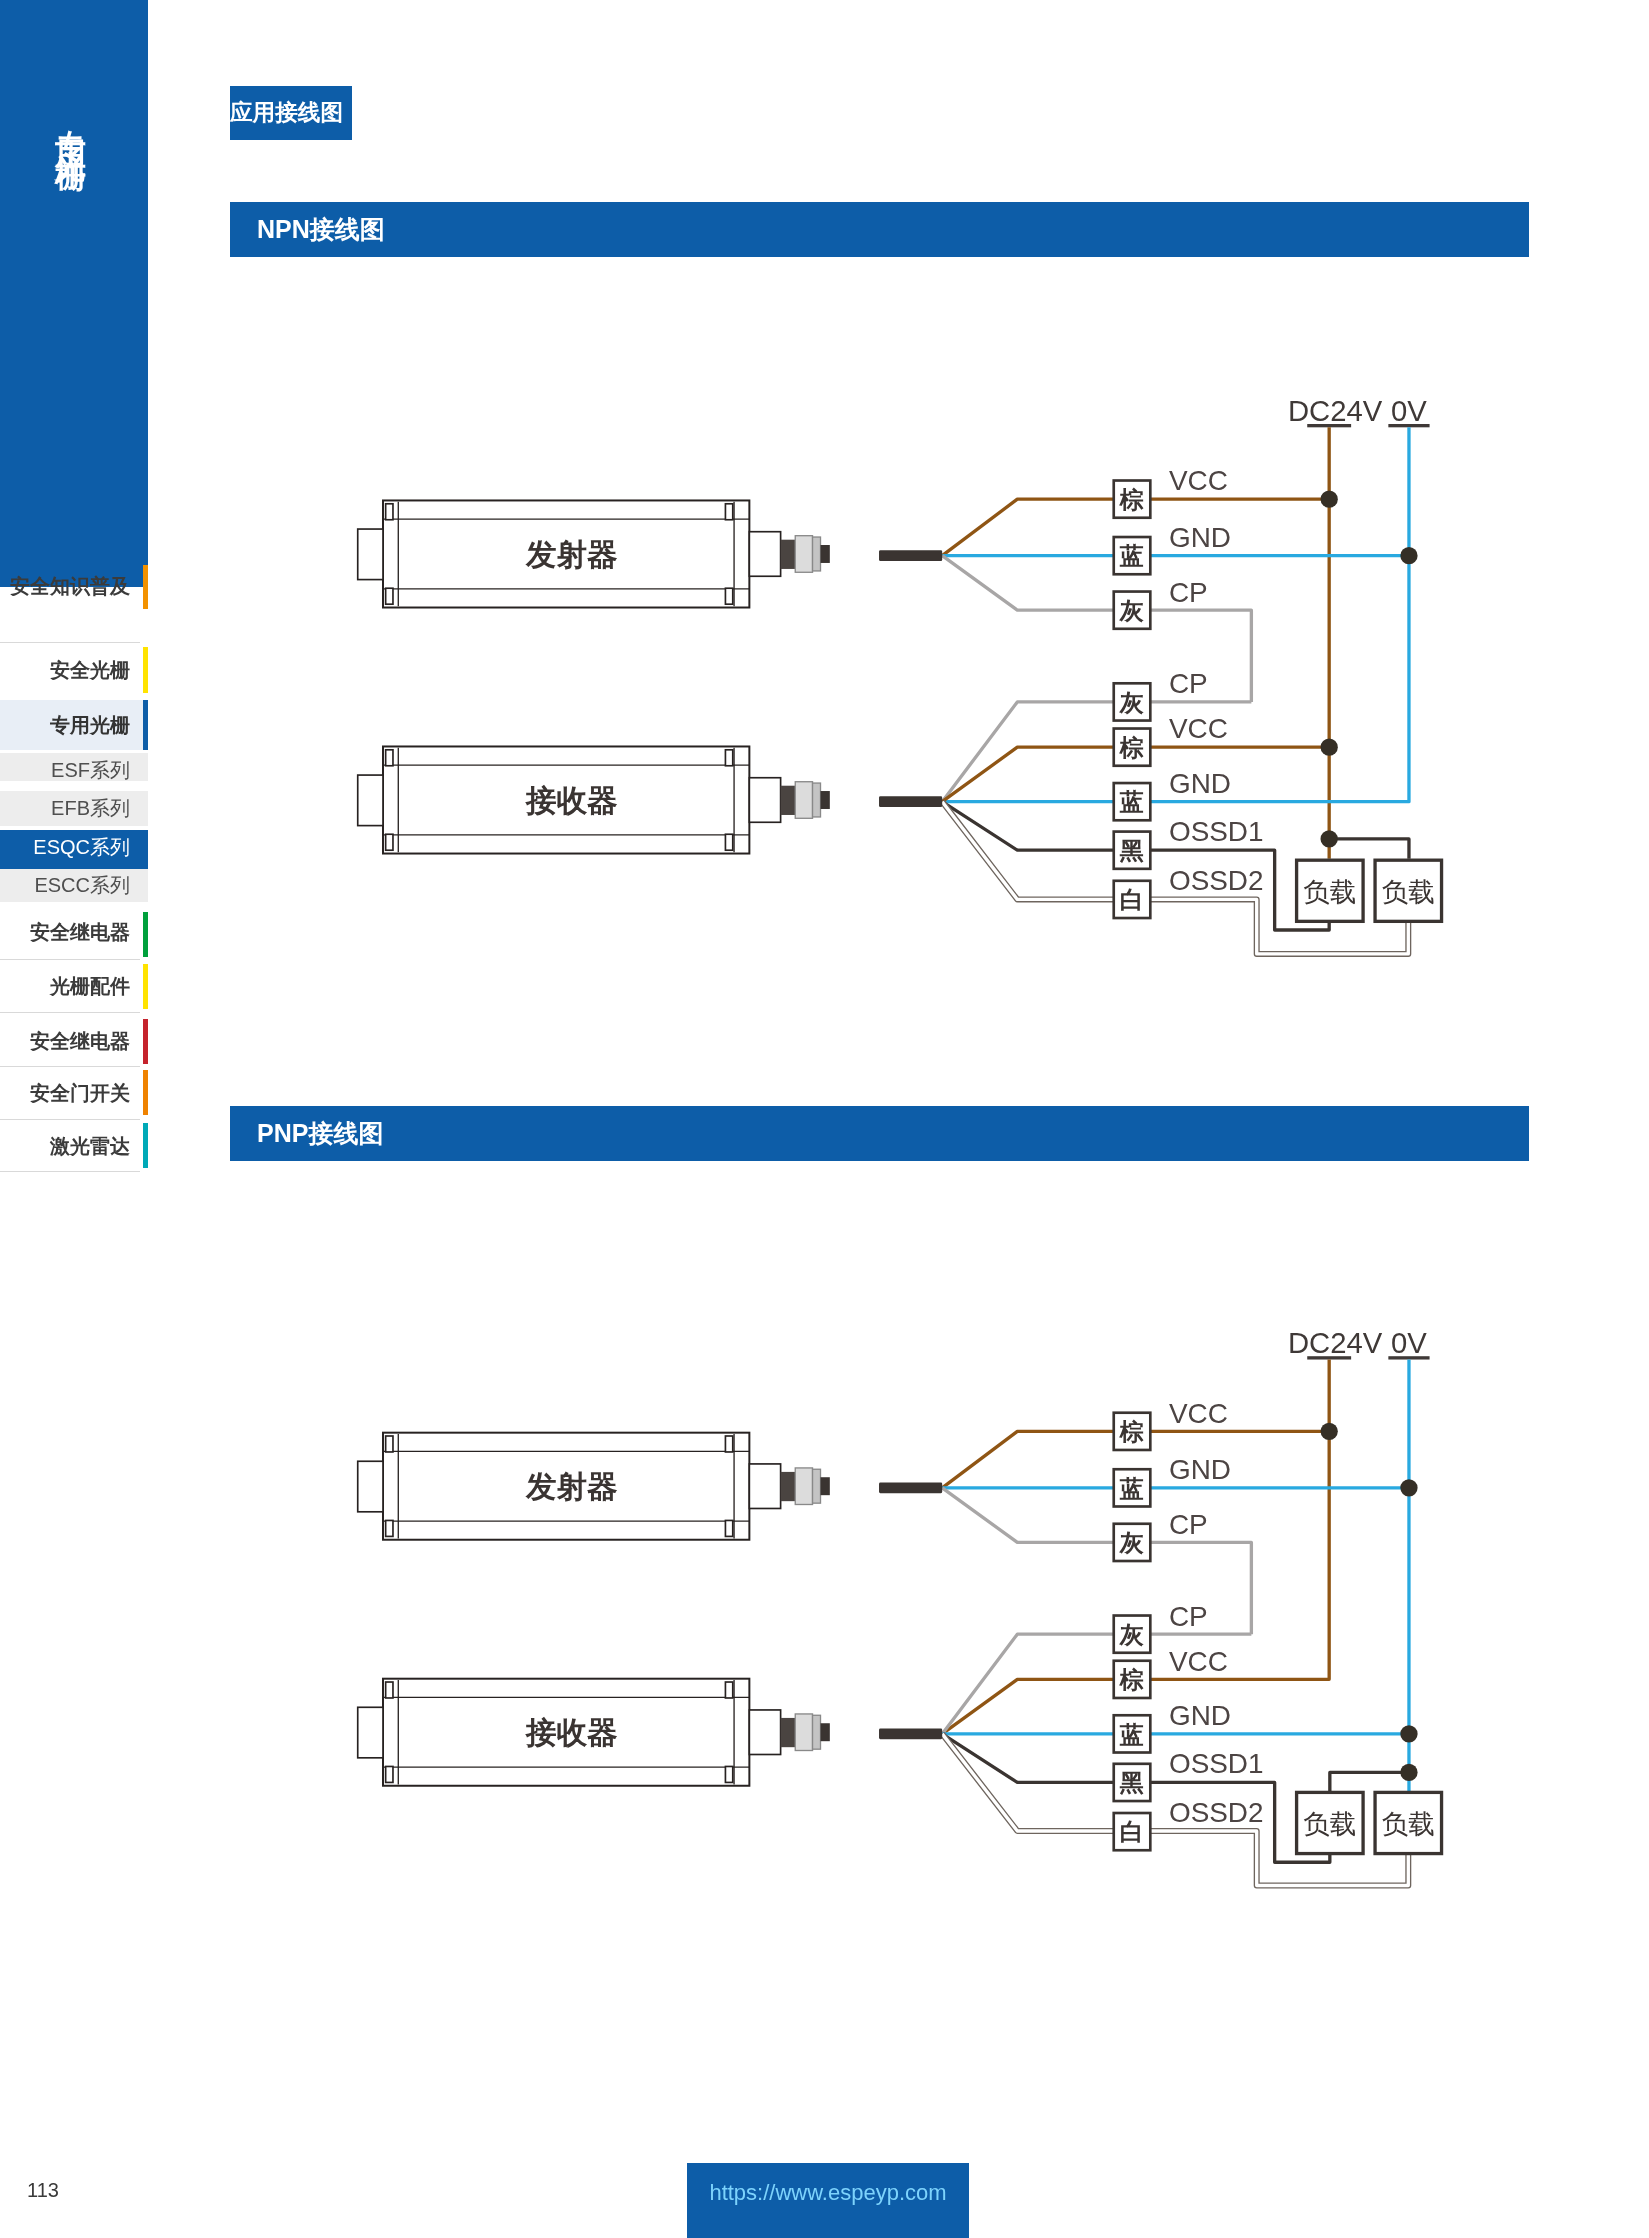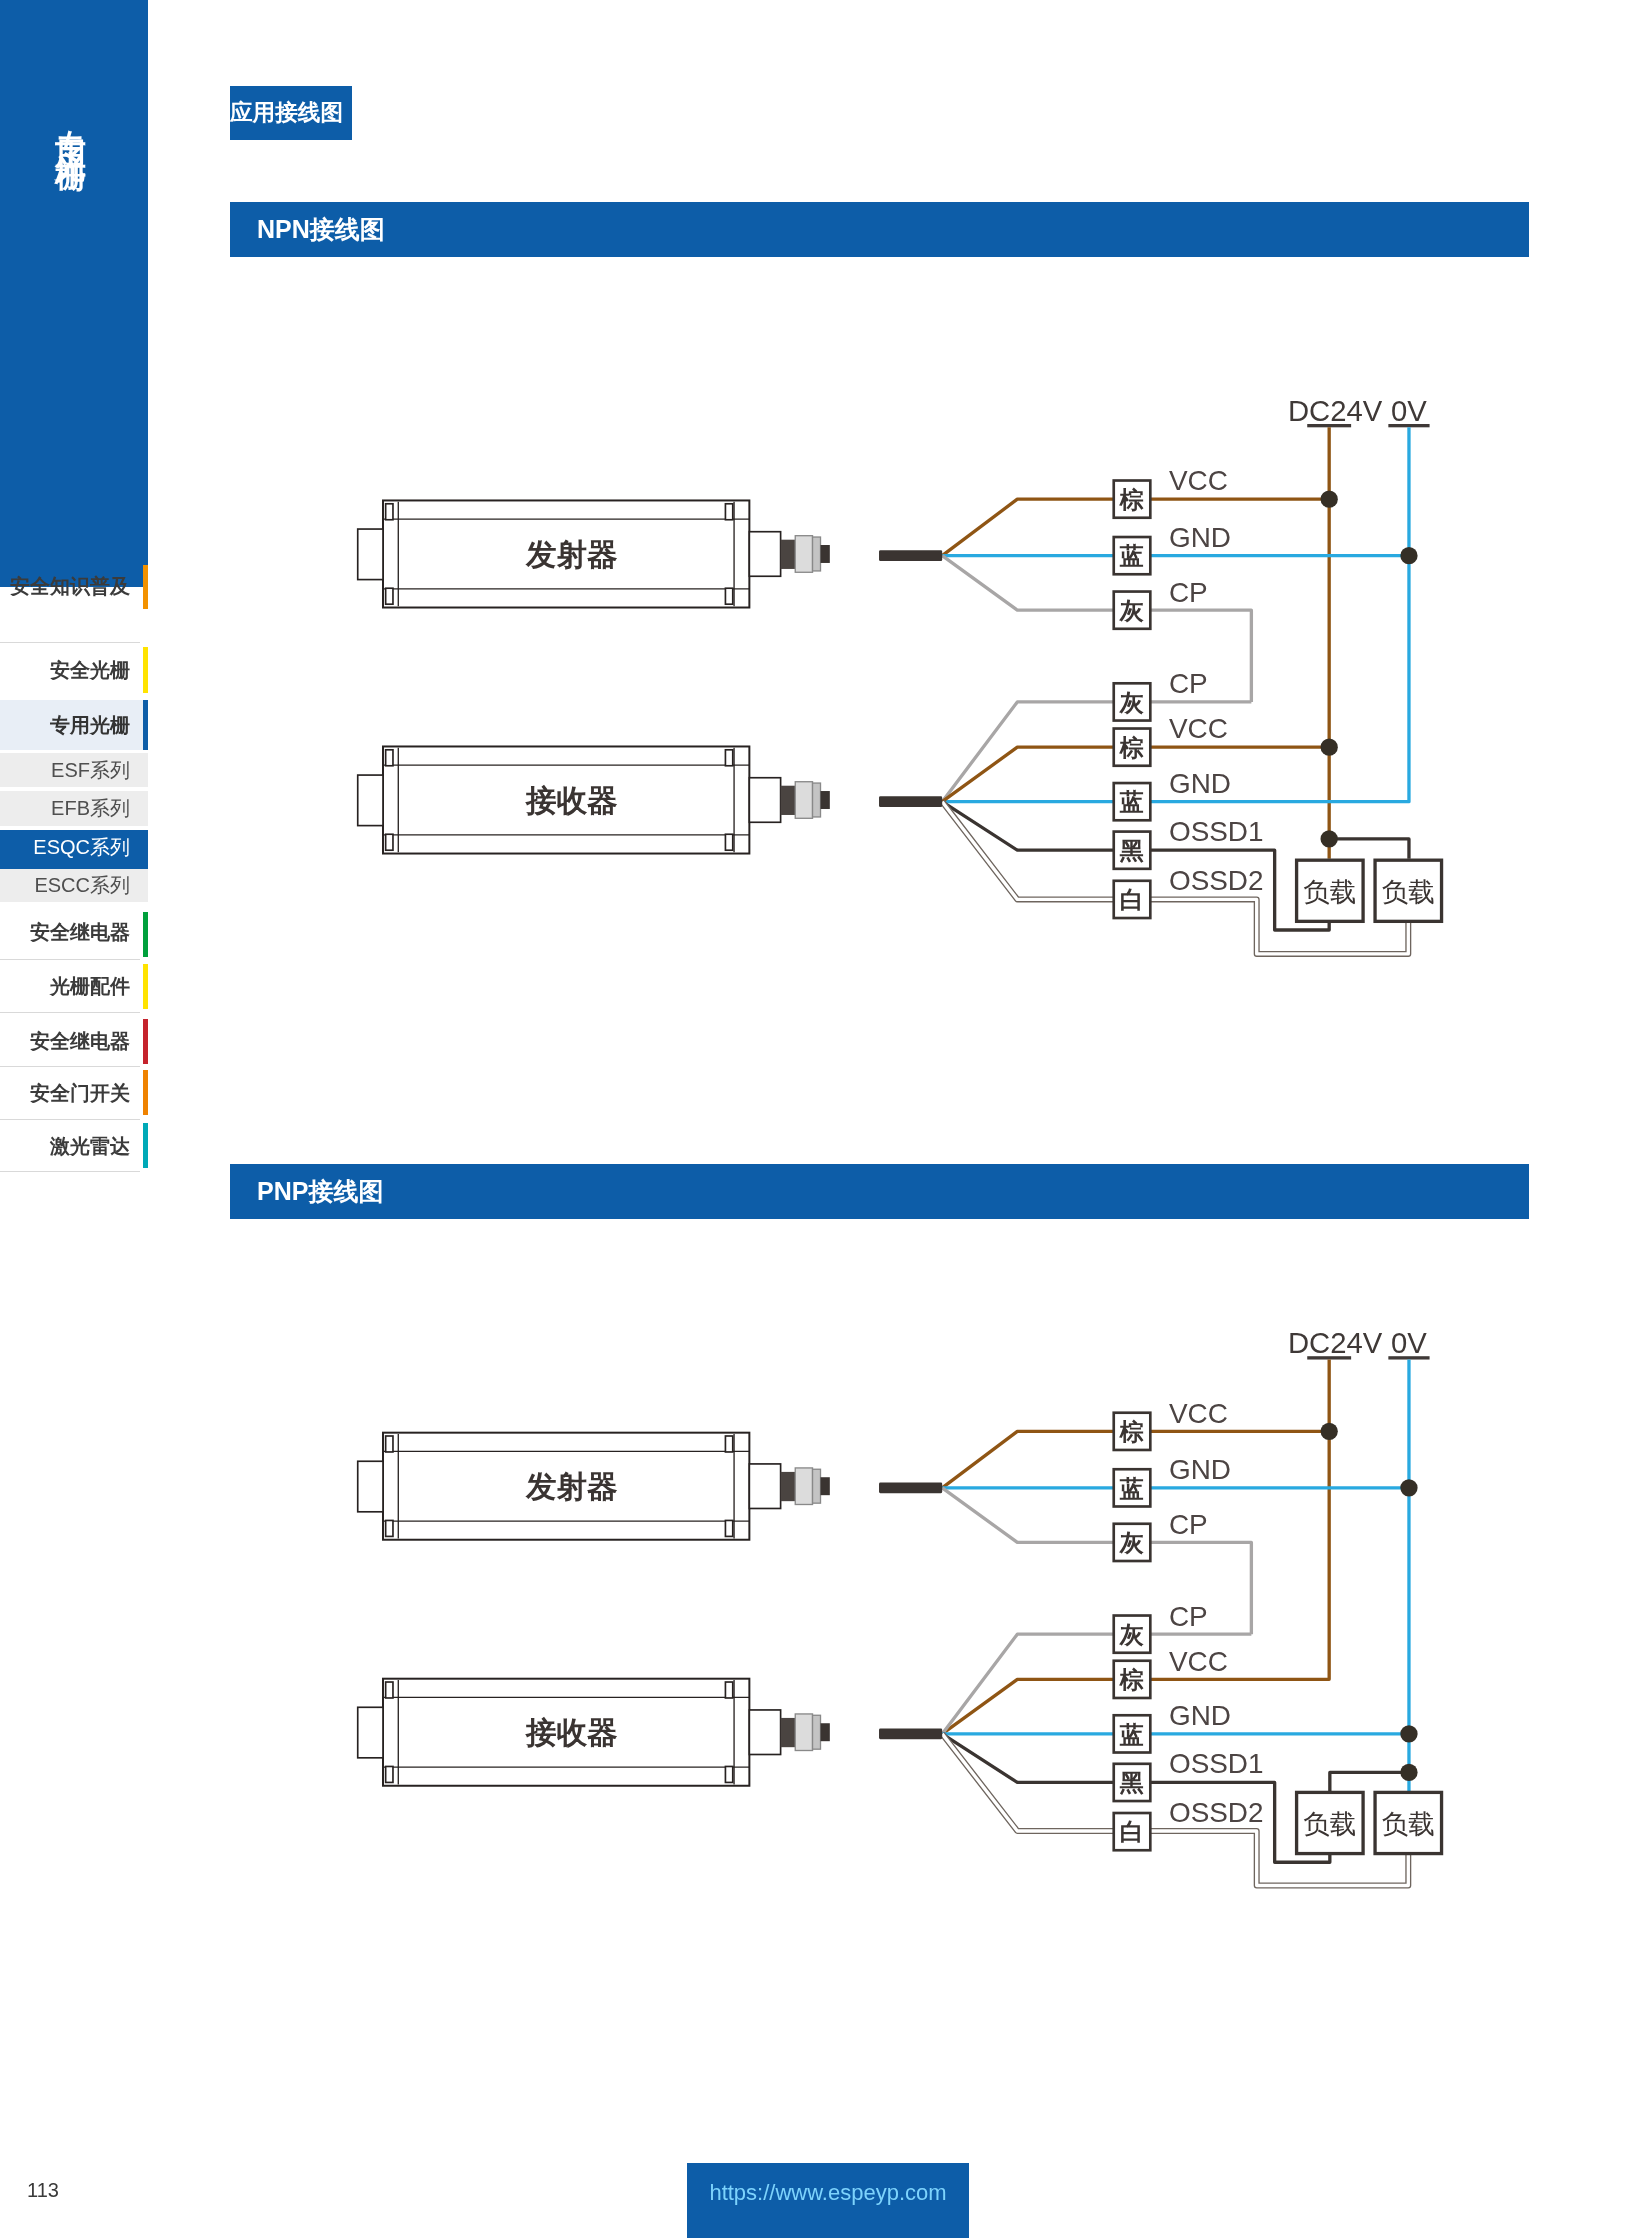--- a/index.html
+++ b/index.html
@@ -17,21 +17,21 @@
   .nav-item.active-parent{background:#e8eef6;color:#333;}
   .accent{position:absolute;right:0;width:4.7px;}
   .divider{position:absolute;left:0;width:140px;height:1.3px;background:#d9d9d9;}
 
   
   .badge{position:absolute;left:230px;top:86px;width:122px;height:54px;background:#0d5da8;color:#fff;
     font-size:22.6px;font-weight:700;line-height:54px;}
   .secbar{position:absolute;left:230px;width:1299px;height:55px;background:#0d5da8;color:#fff;
     font-size:25px;font-weight:700;line-height:55px;padding-left:27px;box-sizing:border-box;}
   #npn-bar{top:202px;}
-  #pnp-bar{top:1164px;}
+  #pnp-bar{top:1106px;}
 
   
   .page-num{position:absolute;left:27px;top:2179px;font-size:20px;color:#3a3a3a;}
   .foot-bar{position:absolute;left:687px;top:2163px;width:282px;height:76px;background:#0d5da8;}
   .foot-url{display:block;text-align:center;margin-top:17.3px;color:#7dd3fc;font-size:22px;text-decoration:none;}
 
   
   svg{position:absolute;left:0;top:0;}
   .w-br{stroke:#8f5514;stroke-width:5;fill:none;stroke-linejoin:round;}
   .w-cy{stroke:#29a9e0;stroke-width:5;fill:none;stroke-linejoin:round;}
@@ -75,21 +75,21 @@
   <div class="nav-item" style="top:643px;height:54px;line-height:54px;">
     <span>安全光栅</span>
     <div class="accent" style="top: 4px; height: 46px; background: rgb(255, 227, 0);"></div>
   </div>
 
   <div class="nav-item active-parent" style="top:700px;height:50px;line-height:50px;">
     <span>专用光栅</span>
     <div class="accent" style="top: 0px; height: 50px; background: rgb(13, 93, 168);"></div>
   </div>
 
-  <div class="nav-item sub" style="top:753px;height:34px;line-height:34px;padding-left:7px;">
+  <div class="nav-item sub" style="top:753px;height:28px;line-height:34px;padding-left:7px;">
     <span>ESF系列</span>
   </div>
   <div class="nav-item sub" style="top:791px;height:35px;line-height:35px;">
     <span>EFB系列</span>
   </div>
   <div class="nav-item sub sel" style="top:830px;height:40px;line-height:34px;">
     <span>ESQC系列</span>
   </div>
   <div class="nav-item sub" style="top:869px;height:33px;line-height:33px;">
     <span>ESCC系列</span>

